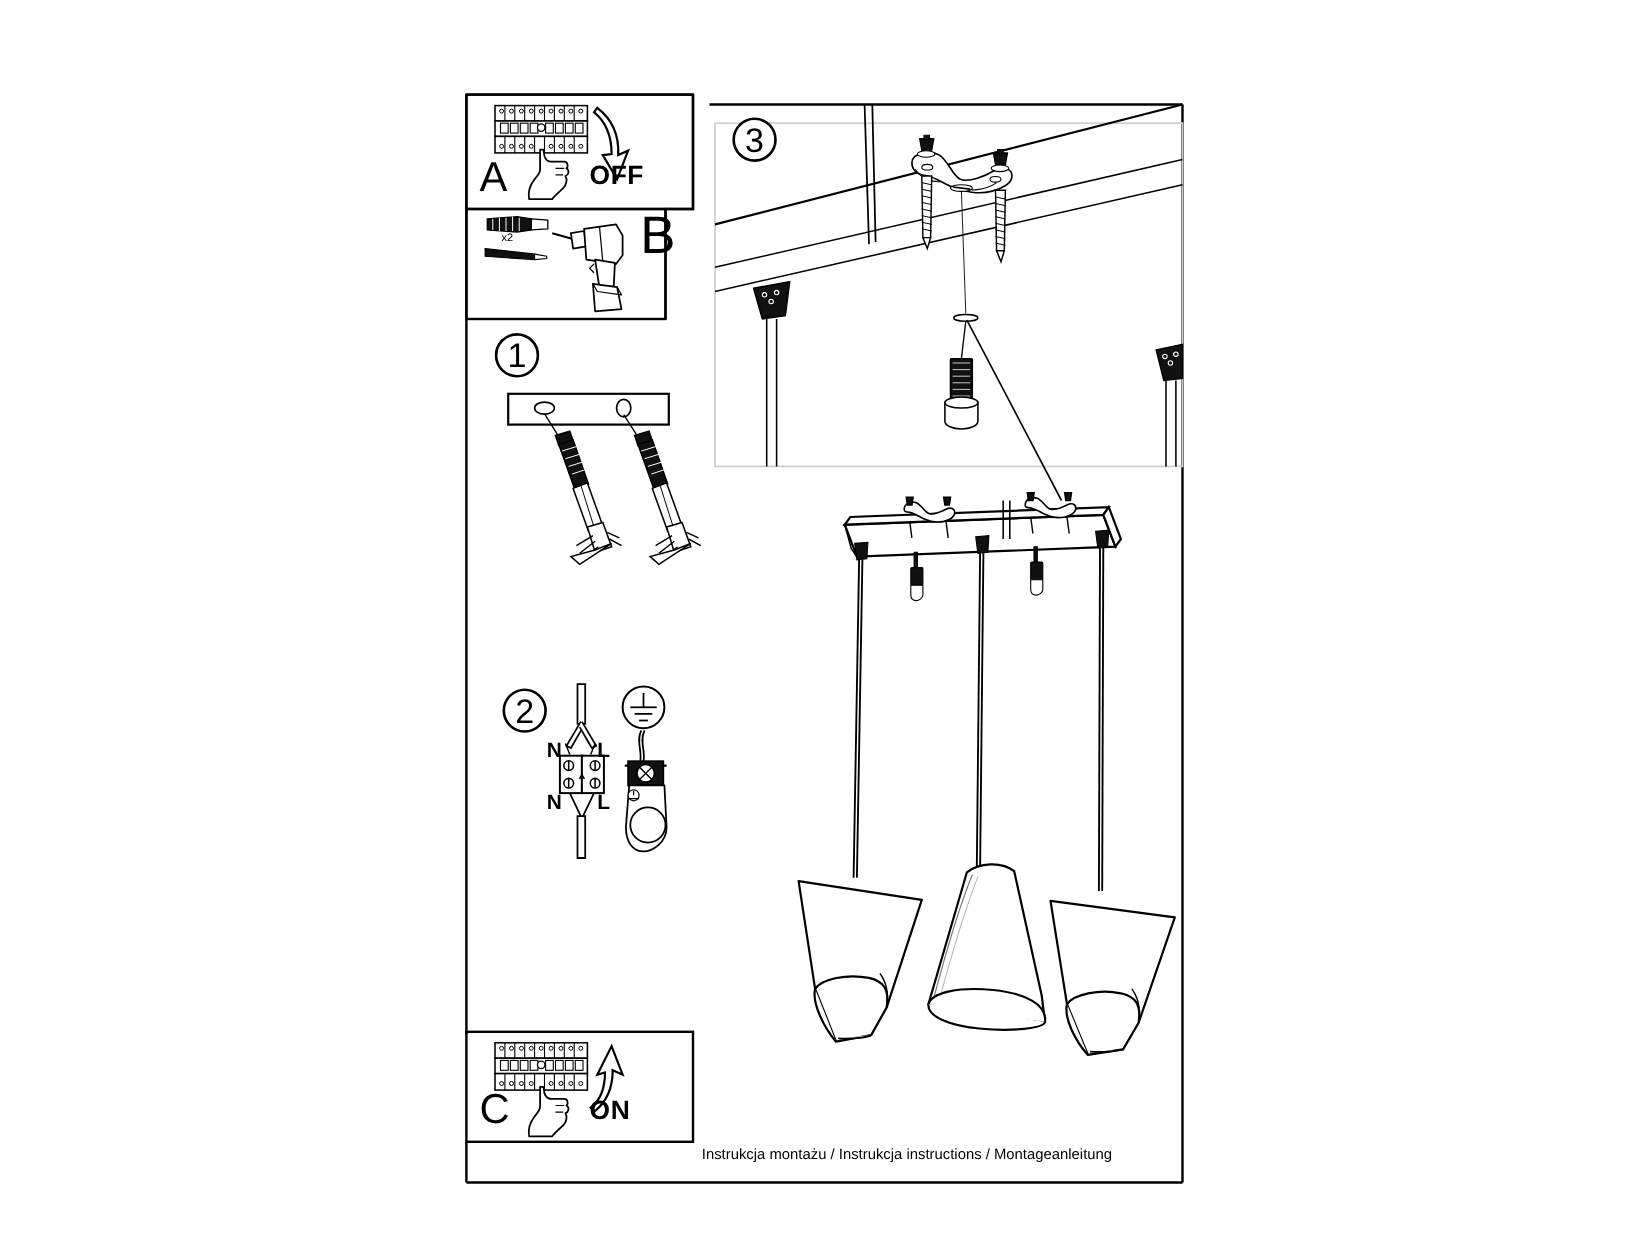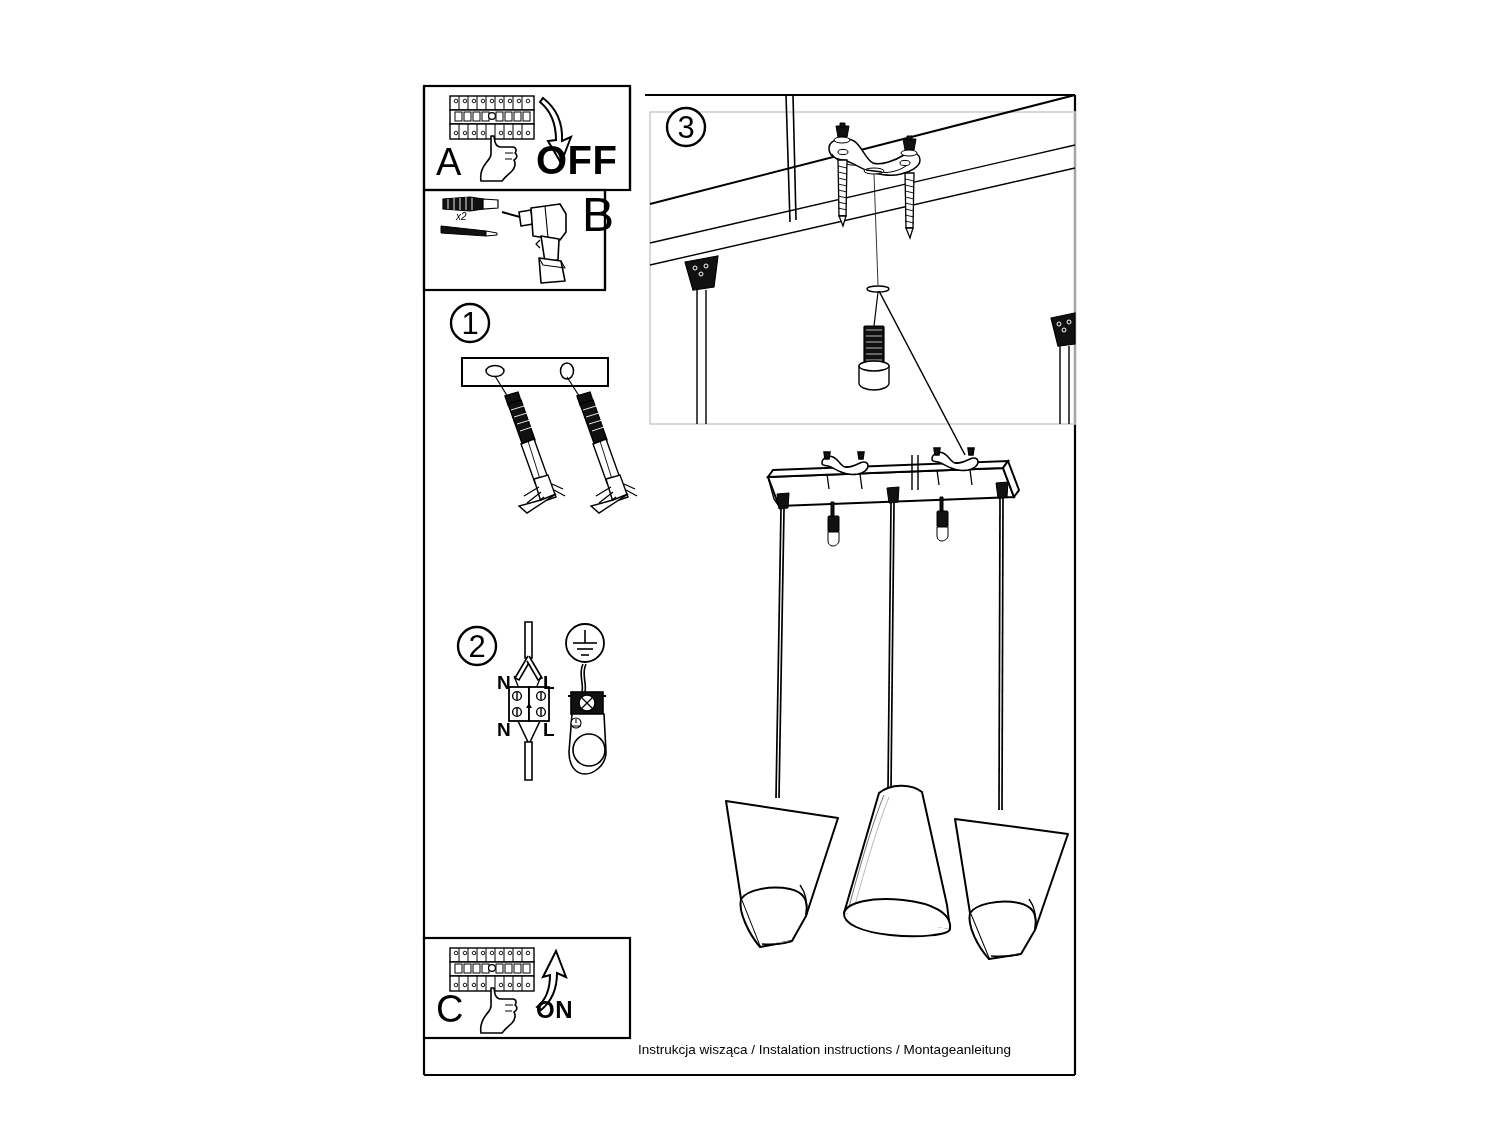--- a/index.html
+++ b/index.html
@@ -6,31 +6,31 @@
   body{width:1500px;height:1125px;position:relative;
        font-family:"Liberation Sans", sans-serif;color:#000;overflow:hidden;}
   .sheet{position:absolute;left:0;top:0;width:1500px;height:1125px;}
   svg{display:block;}
   .txt{position:absolute;white-space:pre;}
 
   
   .letter-A{left:436px;top:143px;font-size:38px;line-height:38px;}
   .letter-B{left:582px;top:191px;font-size:48px;line-height:48px;}
   .letter-C{left:436px;top:990px;font-size:38px;line-height:38px;}
-  .word-OFF{left:536px;top:142px;font-size:40px;line-height:36px;font-weight:bold;letter-spacing:.5px;}
+  .word-OFF{left:536px;top:142px;font-size:24px;line-height:36px;font-weight:bold;letter-spacing:.5px;}
   .word-ON{left:536px;top:992px;font-size:24px;line-height:36px;font-weight:bold;letter-spacing:.5px;}
 
   
   .lbl-nl{font-size:19px;line-height:19px;font-weight:bold;}
   .nl-n1{left:497px;top:673px;}
   .nl-l1{left:543px;top:673px;}
   .nl-n2{left:497px;top:720px;}
   .nl-l2{left:543px;top:720px;}
 
-  .lbl-x2{left:456px;top:212px;font-size:10px;font-style:italic;line-height:10px;}
+  .lbl-x2{left:456px;top:212px;font-size:10px;line-height:10px;}
 
   
   .caption{left:638px;top:1002px;font-size:13.5px;line-height:19px;}
   .caption div{white-space:pre;}
 </style>
 </head>
 <body>
 
 <div class="sheet">
 
@@ -530,14 +530,14 @@
 
 <div class="txt letter-C">C</div>
 <div class="txt word-ON">ON</div>
 
 <div class="txt lbl-nl nl-n1">N</div>
 <div class="txt lbl-nl nl-l1">L</div>
 <div class="txt lbl-nl nl-n2">N</div>
 <div class="txt lbl-nl nl-l2">L</div>
 
 <div class="txt caption">
-  <div>Instrukcja wisząca / Instalation instructions / Montageanleitung</div>
+  <div>Instrukcja montażu / Instrukcja instructions / Montageanleitung</div>
 </div>
 
 </body></html>

